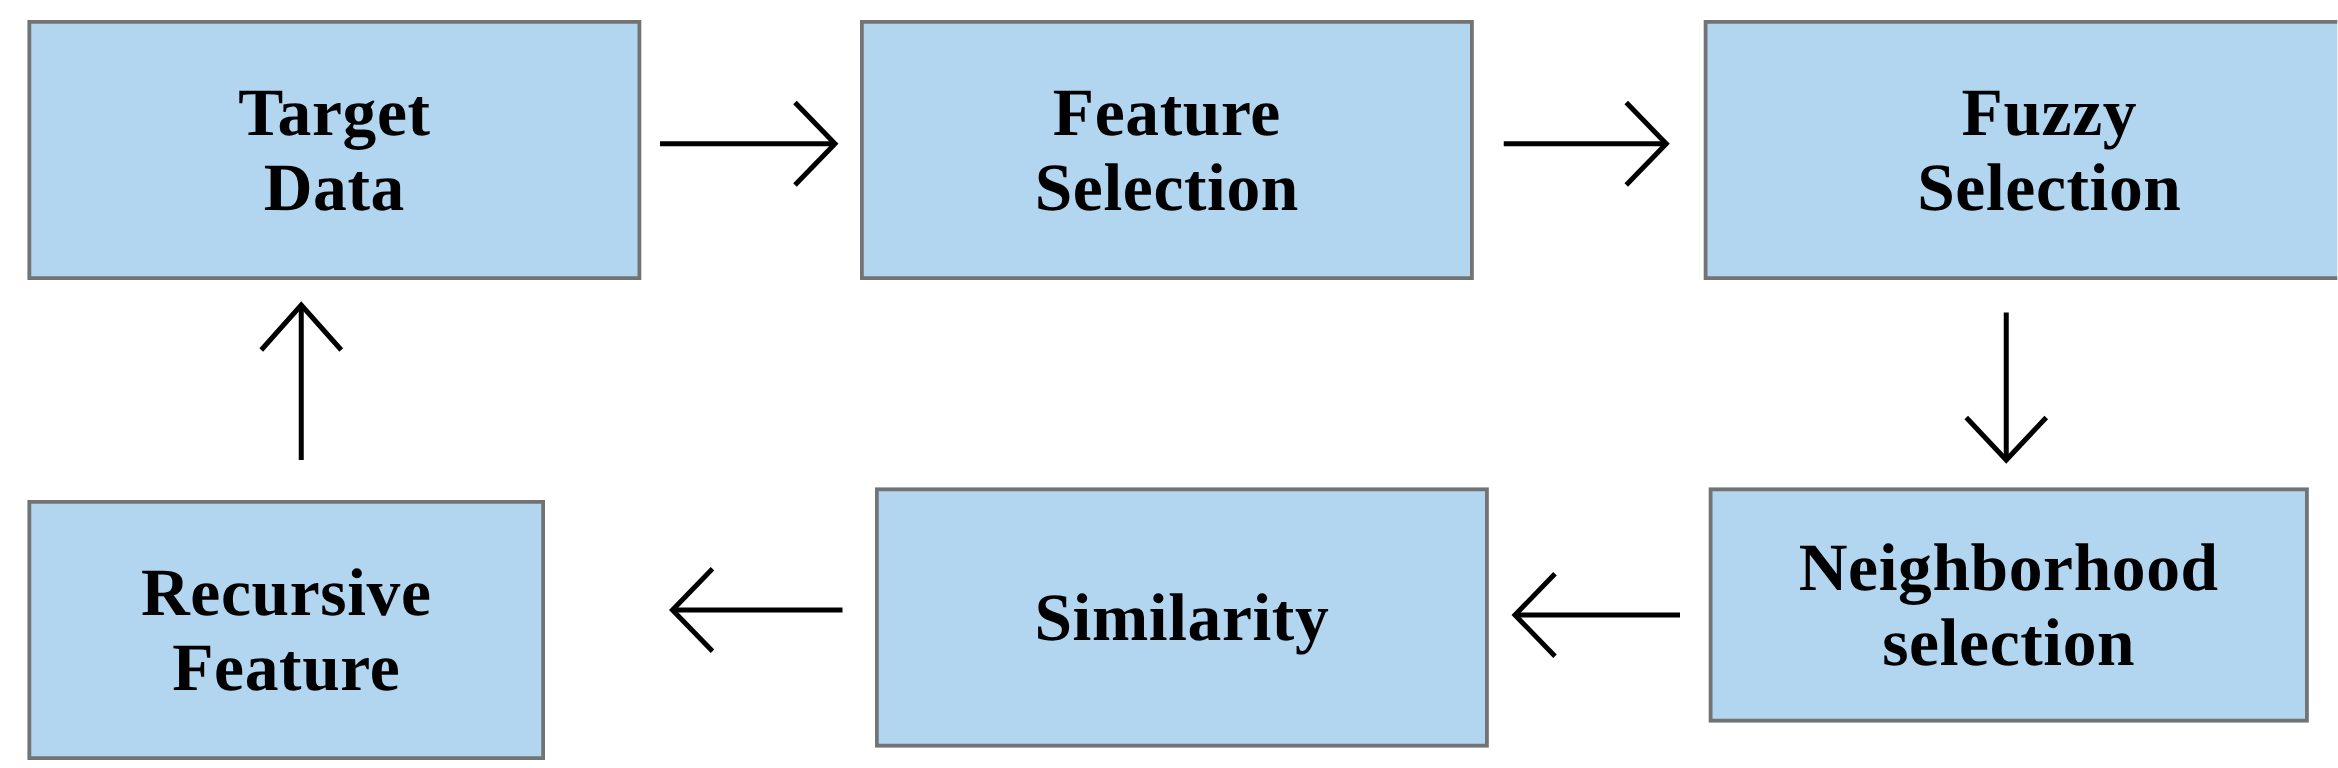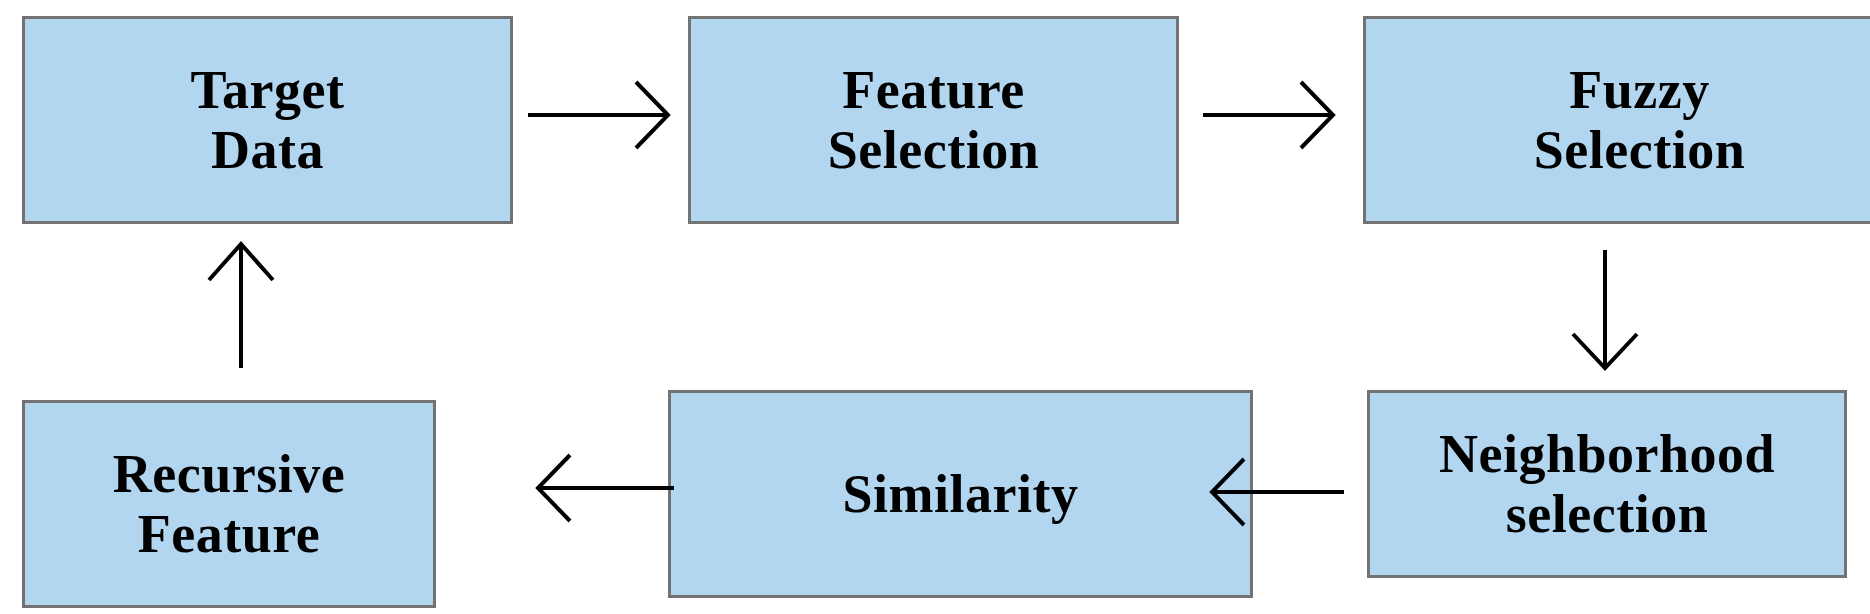--- a/index.html
+++ b/index.html
@@ -74,21 +74,21 @@
   <div class="node" style="left:1363px; top:16px; width:540px; height:208px;padding-left:13px;">
     <span>Fuzzy</span>
     <span class="line2">Selection</span>
   </div>
 
   <div class="node" style="left:1367px; top:390px; width:480px; height:188px;">
     <span>Neighborhood</span>
     <span class="line2">selection</span>
   </div>
 
-  <div class="node" style="left:668px; top:390px; width:585px; height:208px;">
+  <div class="node" style="left:700px; top:390px; width:491px; height:208px;">
     <span>Similarity</span>
   </div>
 
   <div class="node" style="left:22px; top:400px; width:414px; height:208px;">
     <span>Recursive</span>
     <span class="line2">Feature</span>
   </div>
 
   <div class="edge" style="left:528px; top:72px; width:150px; height:86px;">
     <svg width="150" height="86" viewBox="0 0 150 86">

